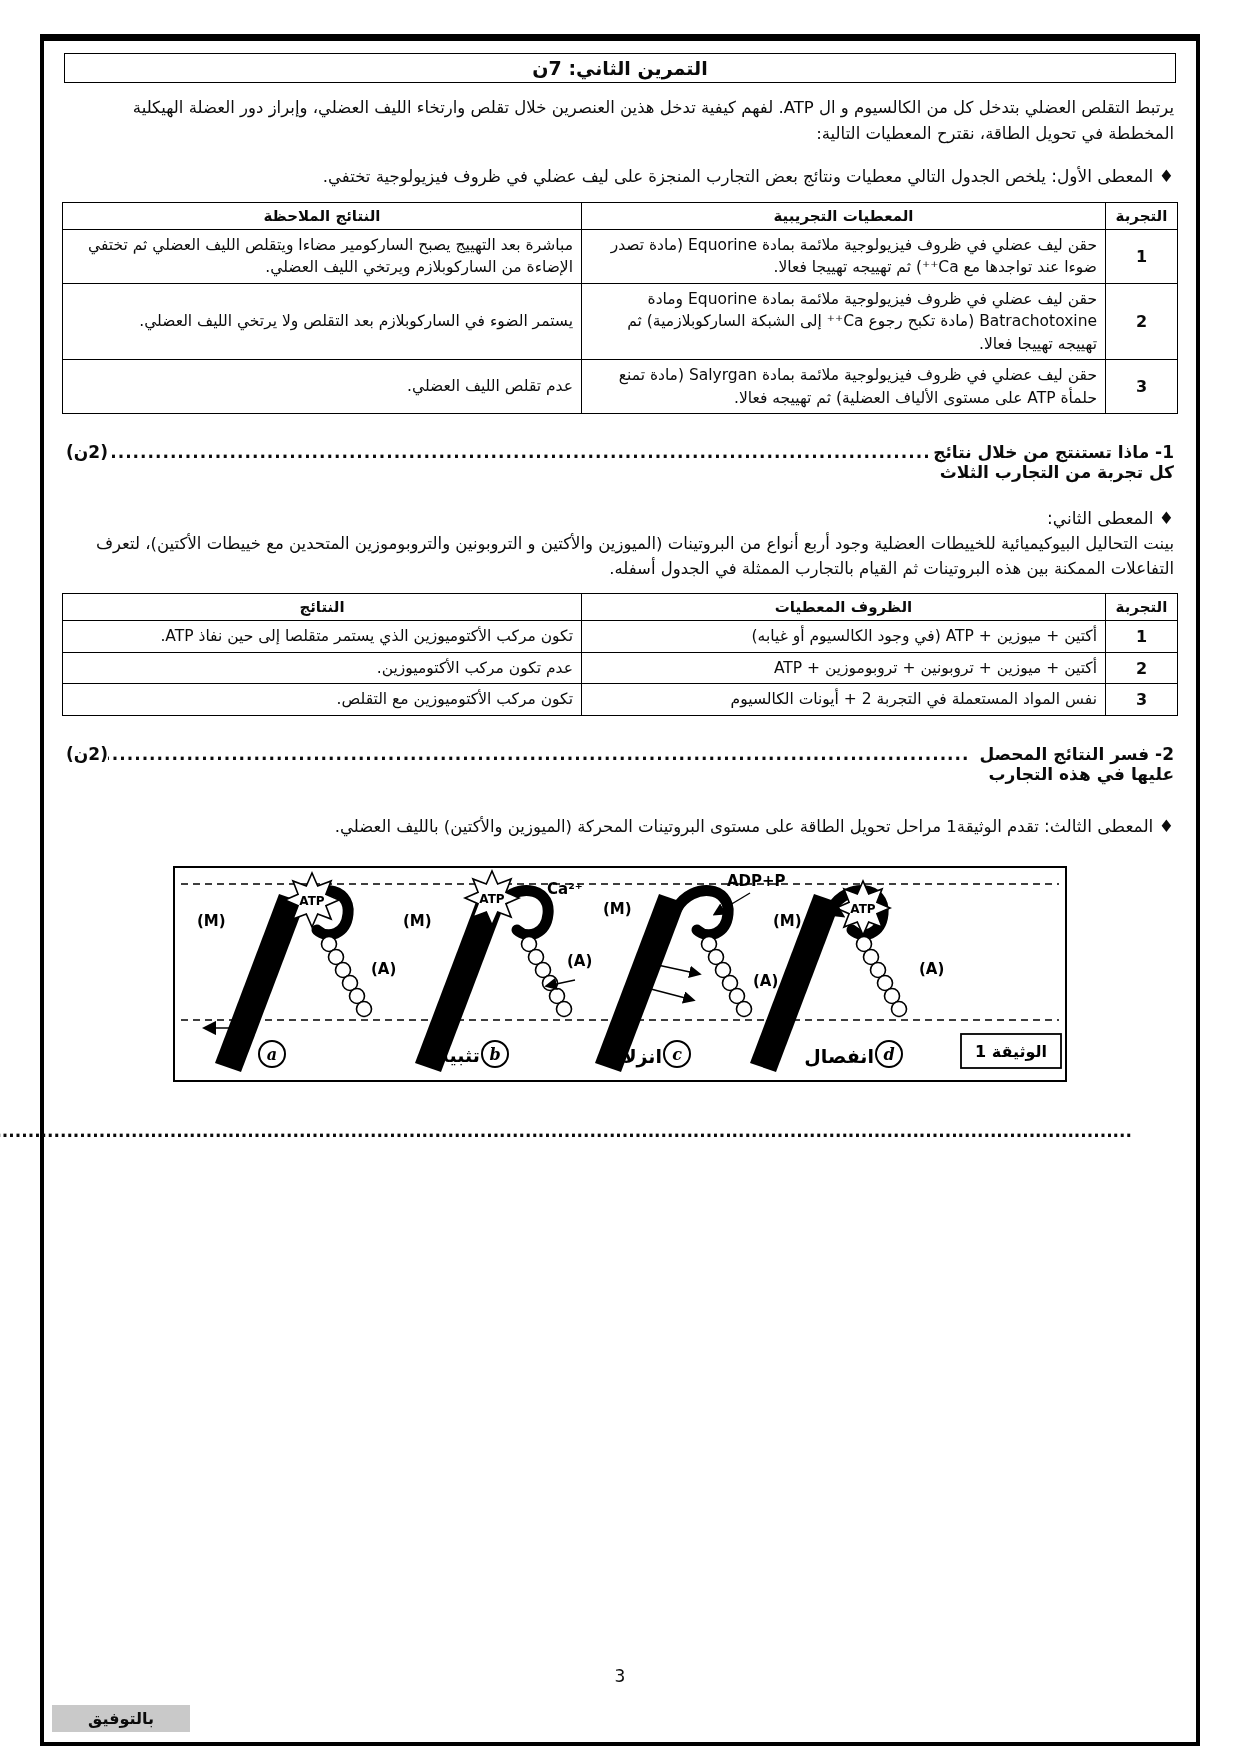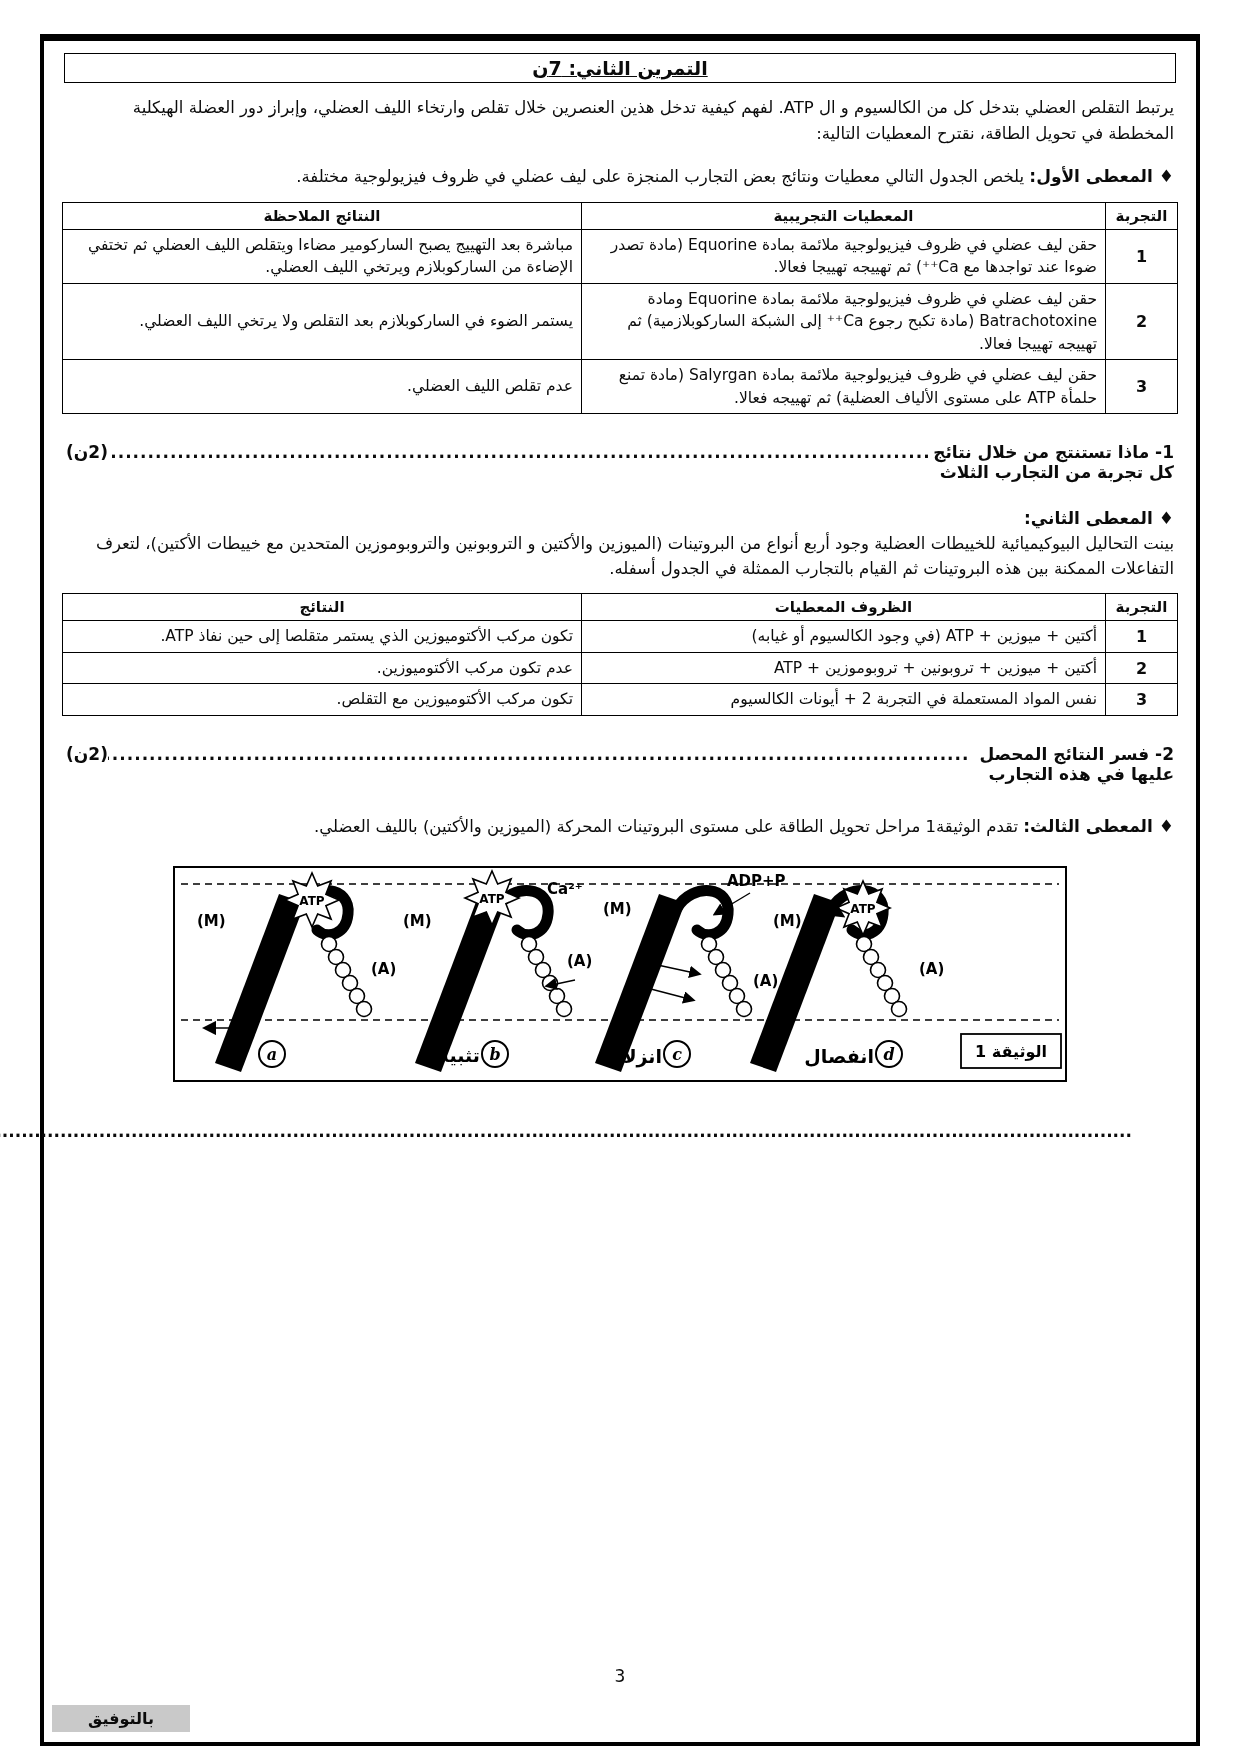--- a/index.html
+++ b/index.html
@@ -8,25 +8,25 @@
     width:1240px; height:1754px; background:#ffffff; position:relative;
     font-family:"DejaVu Sans", sans-serif; color:#0b0b0b; direction:rtl;
   }
   .frame {
     position:absolute; top:34px; left:40px; width:1160px; height:1712px;
     border:4px solid #000; border-top:7px solid #000;
     padding:12px 18px 10px 18px;
   }
   .title-box {
     border:1.5px solid #000; margin:0 2px 12px 2px; padding:3px 9px;
-    text-align:center; font-weight:bold; font-size:19px;text-decoration:underline;
+    text-align:center; font-weight:bold; font-size:19px;
   }
   .intro { font-size:16.5px; line-height:1.55; margin:4px 4px 18px 4px; text-align:right; }
   .given { font-size:16.5px; line-height:1.5; margin:6px 4px 12px 4px; }
-  .given .lbl { font-weight:bold; font-size:17px; }
+  .given .lbl { font-weight:normal; font-size:17px; }
   table.data {
     width:100%; border-collapse:collapse; margin:8px 0 26px 0;
     font-size:15.5px; direction:rtl;
   }
   table.data th, table.data td { border:1.6px solid #000; padding:4px 8px; vertical-align:middle; }
   table.data th { font-weight:bold; text-align:center; font-size:15px; }
   td.num { width:72px; text-align:center; font-weight:bold; font-size:16px; }
   td.cell { text-align:right; line-height:1.45; }
   col.c-num { width:72px; } col.c-mid { width:47%; }
   .q { display:flex; align-items:baseline; font-weight:bold; font-size:17px; margin:28px 4px 24px 4px; }
@@ -57,21 +57,21 @@
 <body>
 
 <div class="frame">
 
   <div class="title-box">التمرين الثاني: 7ن</div>
 
   <p class="intro">يرتبط التقلص العضلي بتدخل كل من الكالسيوم و ال ATP. لفهم كيفية تدخل هذين العنصرين خلال تقلص وارتخاء الليف العضلي، وإبراز دور العضلة الهيكلية المخططة في تحويل الطاقة، نقترح المعطيات التالية:</p>
 
   <p class="given">
     <span class="lbl">♦ المعطى الأول:</span>
-    <span>يلخص الجدول التالي معطيات ونتائج بعض التجارب المنجزة على ليف عضلي في ظروف فيزيولوجية مختلفة.</span>
+    <span>يلخص الجدول التالي معطيات ونتائج بعض التجارب المنجزة على ليف عضلي في ظروف فيزيولوجية تختفي.</span>
   </p>
 
   <table class="data">
     <colgroup>
         <col class="c-num">
         <col class="c-mid">
         <col>
       </colgroup>
     <thead>
       <tr>

